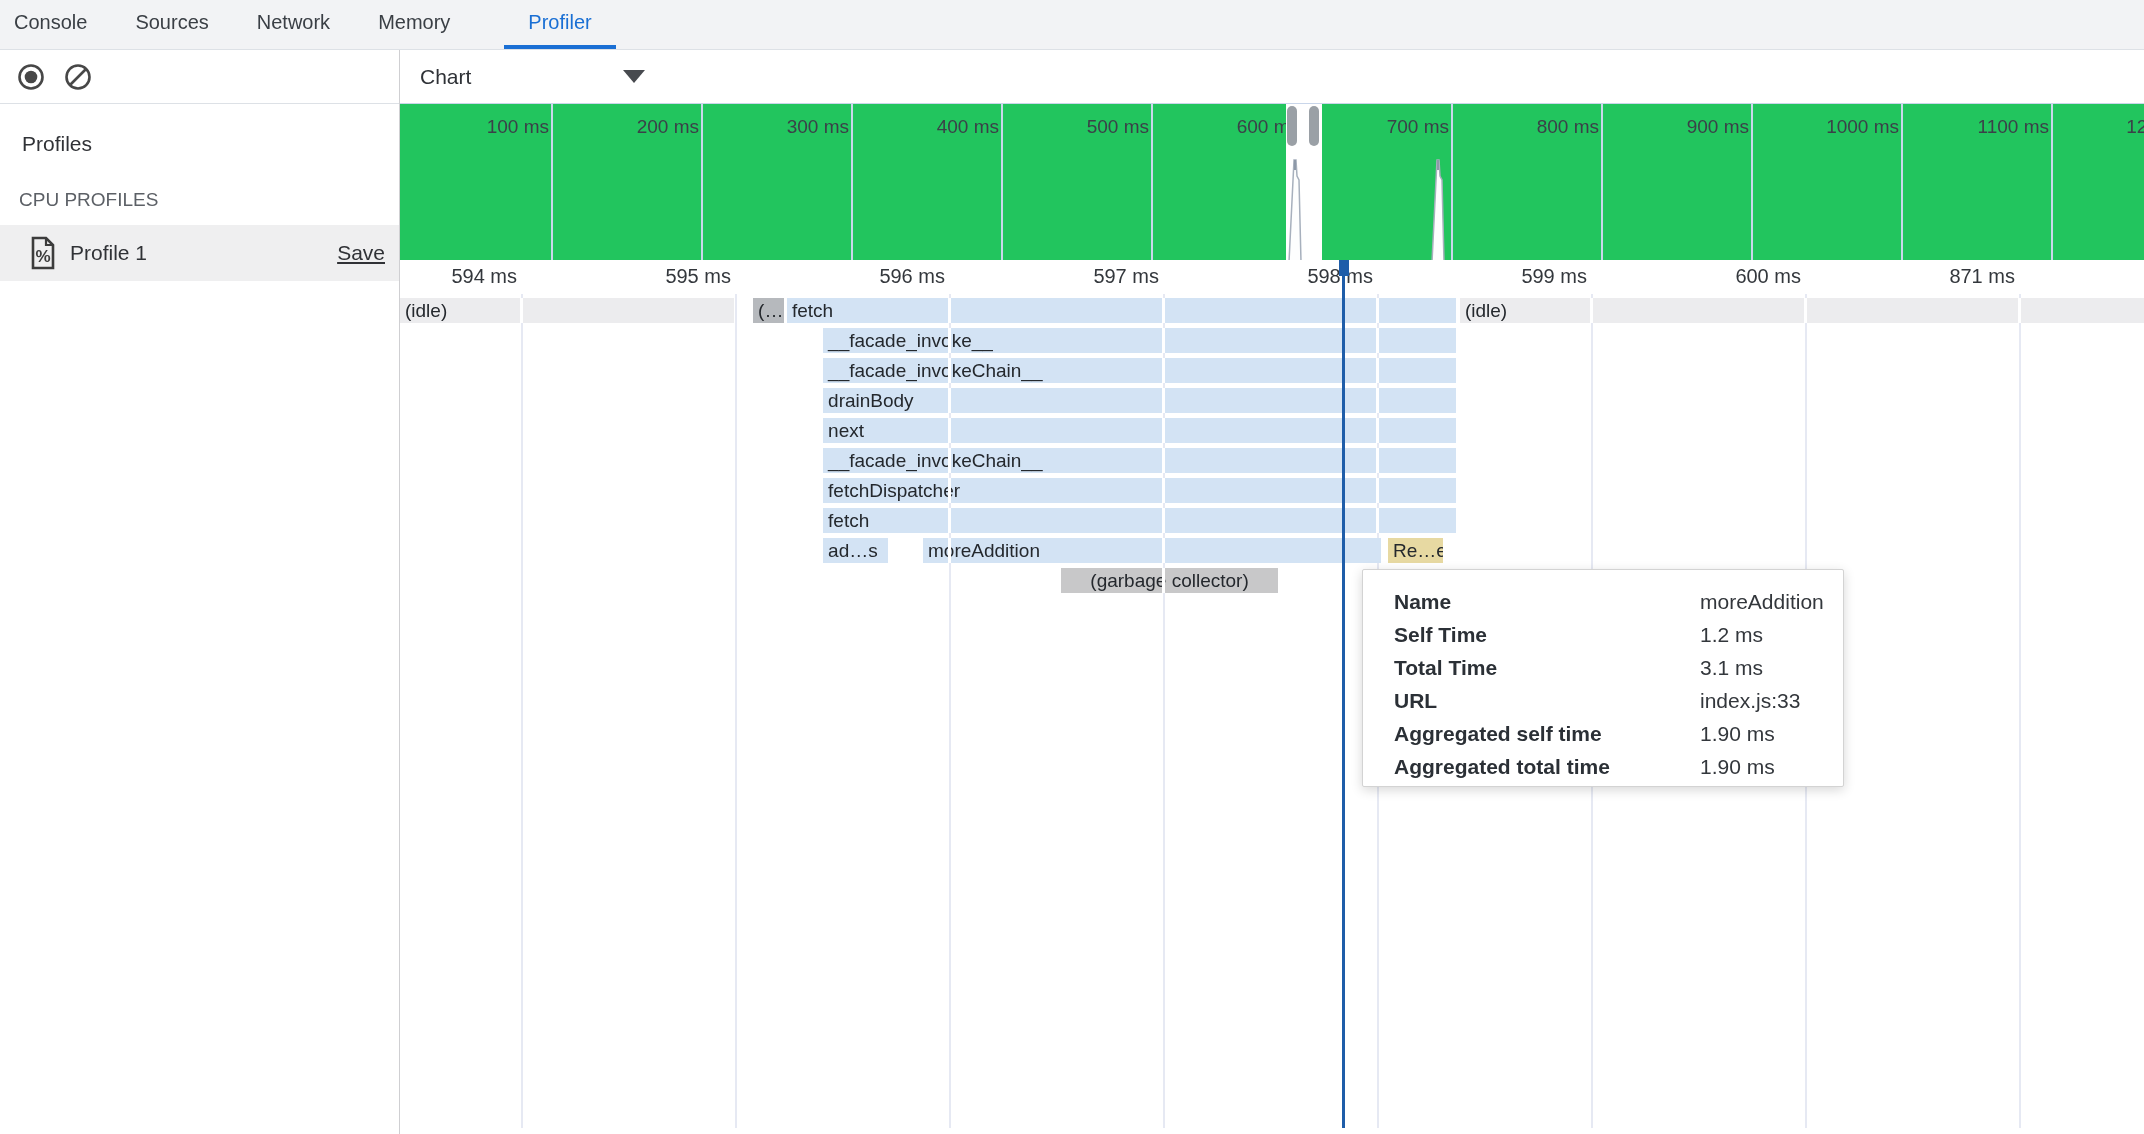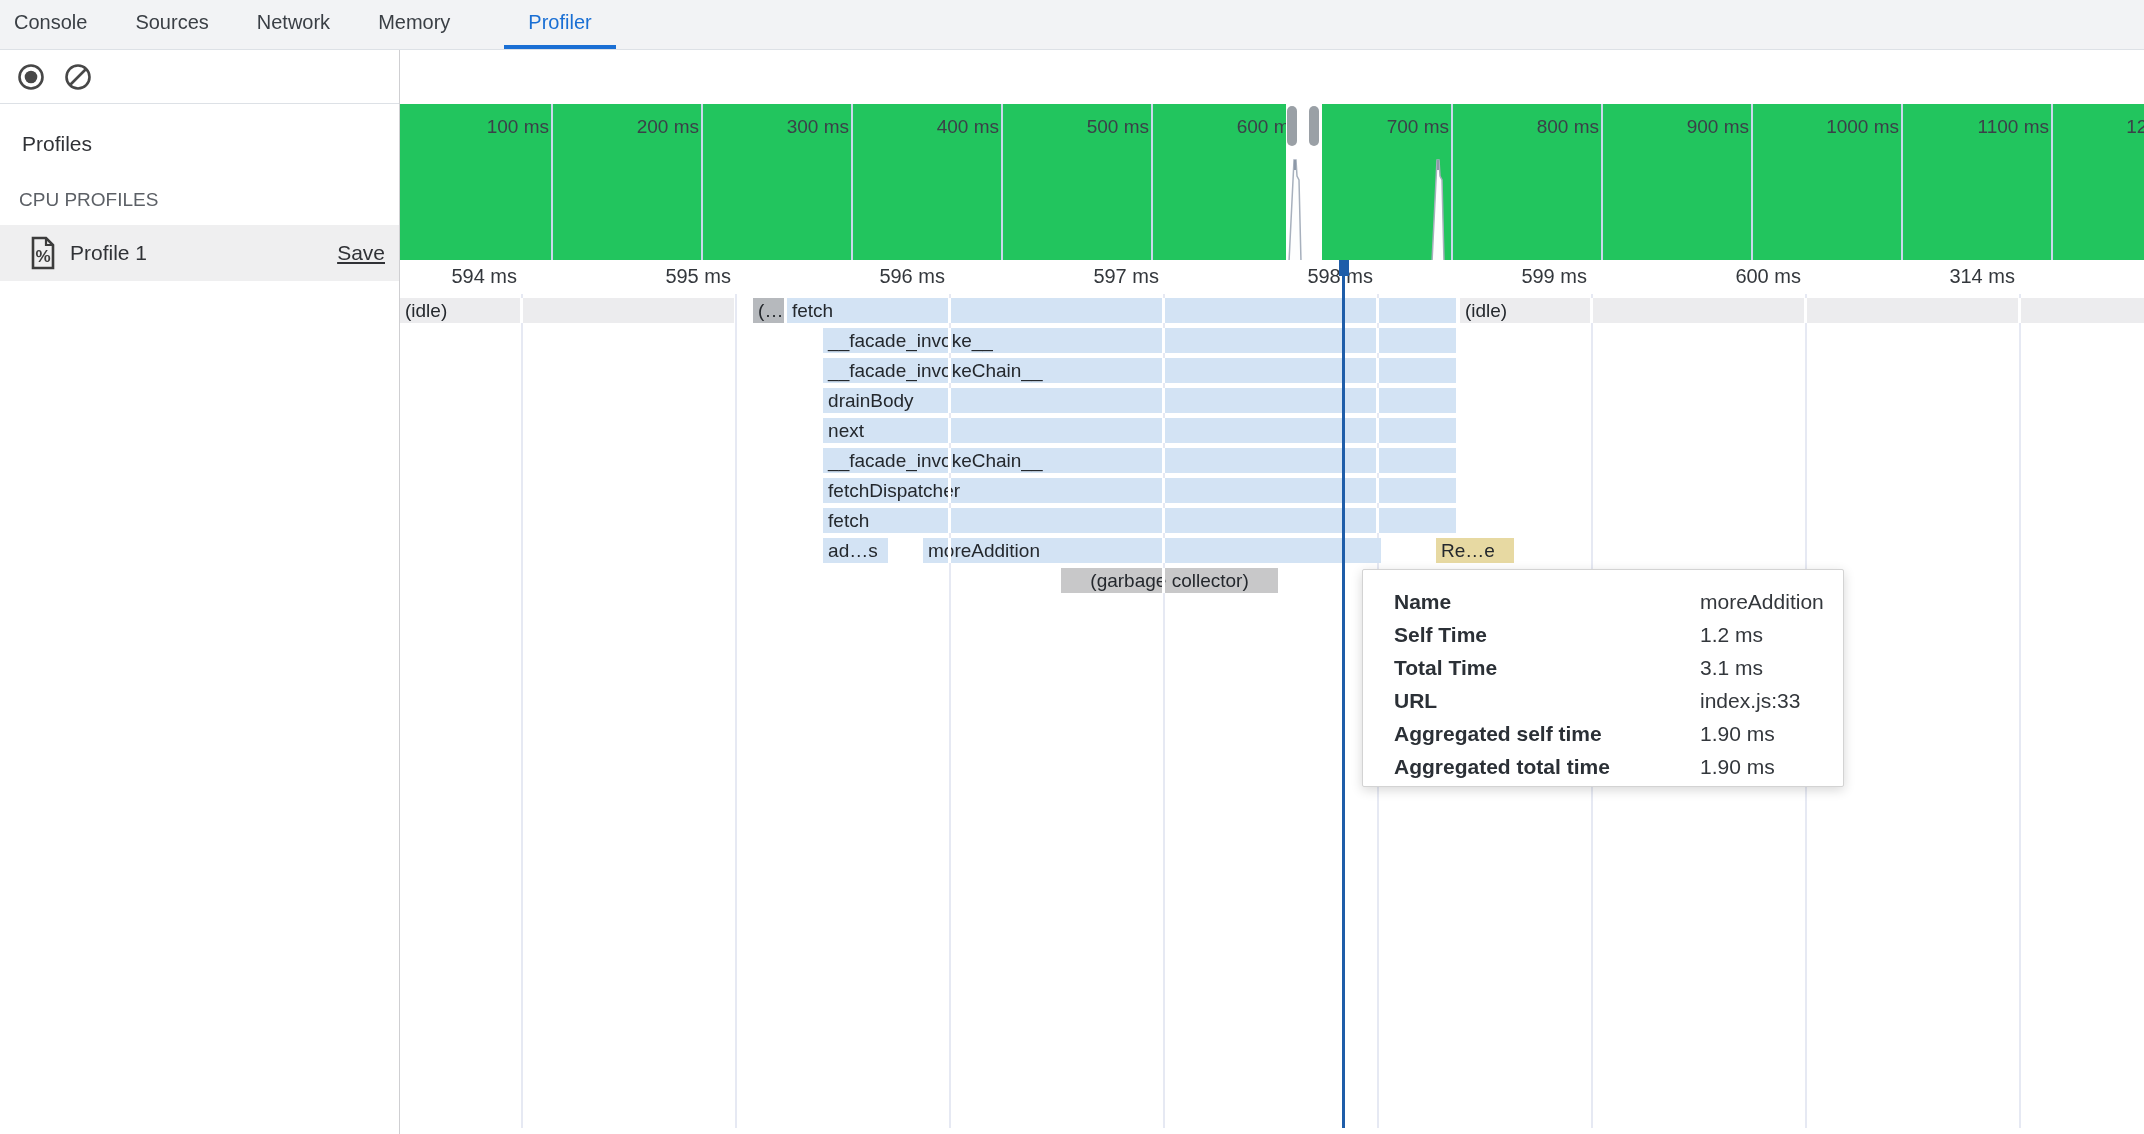--- a/index.html
+++ b/index.html
@@ -95,20 +95,26 @@
       <svg width="26" height="34" viewBox="0 0 26 34">
         <path d="M3,2 h13 l7,7 v23 h-20 z" fill="none" stroke="#3c3c3c" stroke-width="2.6"></path>
         <path d="M16,2 v7 h7" fill="none" stroke="#3c3c3c" stroke-width="2.2"></path>
         <text x="13" y="26" text-anchor="middle" font-size="17" font-weight="bold" fill="#3c3c3c">%</text>
       </svg>
       <span class="profile-name">Profile 1</span>
       <span class="save-link">Save</span>
     </div>
   </div>
 
+  <div class="main-toolbar">
+    <div style="display:flex;align-items:center;">
+      <span class="chart-label">Chart</span>
+      <span class="dd-triangle"></span>
+    </div>
+  </div>
 
   <div class="overview" id="overview">
       <div class="ov-sep" style="left: 151px;"></div>
       <div class="ov-label" style="left: 3px; width: 146px;">100 ms</div>
       <div class="ov-sep" style="left: 301px;"></div>
       <div class="ov-label" style="left: 153px; width: 146px;">200 ms</div>
       <div class="ov-sep" style="left: 451px;"></div>
       <div class="ov-label" style="left: 303px; width: 146px;">300 ms</div>
       <div class="ov-sep" style="left: 601px;"></div>
       <div class="ov-label" style="left: 453px; width: 146px;">400 ms</div>
@@ -149,35 +155,35 @@
       <div class="grid-line" style="left: 1190.98px; top: 34px; height: 834px;"></div>
       <div class="grid-line" style="left: 1404.98px; top: 34px; height: 834px;"></div>
       <div class="grid-line" style="left: 1618.98px; top: 34px; height: 834px;"></div>
       <div class="ruler-label" style="left: -83.02px;">594 ms</div>
       <div class="ruler-label" style="left: 130.98px;">595 ms</div>
       <div class="ruler-label" style="left: 344.98px;">596 ms</div>
       <div class="ruler-label" style="left: 558.98px;">597 ms</div>
       <div class="ruler-label" style="left: 772.98px;">598 ms</div>
       <div class="ruler-label" style="left: 986.98px;">599 ms</div>
       <div class="ruler-label" style="left: 1200.98px;">600 ms</div>
-      <div class="ruler-label" style="left: 1414.98px;">314 ms</div>
+      <div class="ruler-label" style="left: 1414.98px;">871 ms</div>
       <div class="bar idle" style="left: 0px; width: 333.84px; top: 38px;">(idle)<div class="bar-gap" style="left: 120.48px;"></div></div>
       <div class="bar program" style="left: 353.1px; width: 31.03px; top: 38px;">(…</div>
       <div class="bar blue" style="left: 386.912px; width: 669.178px; top: 38px;">fetch<div class="bar-gap" style="left: 161.568px;"></div><div class="bar-gap" style="left: 375.568px;"></div><div class="bar-gap" style="left: 589.568px;"></div></div>
       <div class="bar idle" style="left: 1059.94px; width: 688.438px; top: 38px;">(idle)<div class="bar-gap" style="left: 130.538px;"></div><div class="bar-gap" style="left: 344.538px;"></div><div class="bar-gap" style="left: 558.538px;"></div></div>
       <div class="bar blue" style="left: 423.078px; width: 633.012px; top: 68px;">__facade_invoke__<div class="bar-gap" style="left: 125.402px;"></div><div class="bar-gap" style="left: 339.402px;"></div><div class="bar-gap" style="left: 553.402px;"></div></div>
       <div class="bar blue" style="left: 423.078px; width: 633.012px; top: 98px;">__facade_invokeChain__<div class="bar-gap" style="left: 125.402px;"></div><div class="bar-gap" style="left: 339.402px;"></div><div class="bar-gap" style="left: 553.402px;"></div></div>
       <div class="bar blue" style="left: 423.078px; width: 633.012px; top: 128px;">drainBody<div class="bar-gap" style="left: 125.402px;"></div><div class="bar-gap" style="left: 339.402px;"></div><div class="bar-gap" style="left: 553.402px;"></div></div>
       <div class="bar blue" style="left: 423.078px; width: 633.012px; top: 158px;">next<div class="bar-gap" style="left: 125.402px;"></div><div class="bar-gap" style="left: 339.402px;"></div><div class="bar-gap" style="left: 553.402px;"></div></div>
       <div class="bar blue" style="left: 423.078px; width: 633.012px; top: 188px;">__facade_invokeChain__<div class="bar-gap" style="left: 125.402px;"></div><div class="bar-gap" style="left: 339.402px;"></div><div class="bar-gap" style="left: 553.402px;"></div></div>
       <div class="bar blue" style="left: 423.078px; width: 633.012px; top: 218px;">fetchDispatcher<div class="bar-gap" style="left: 125.402px;"></div><div class="bar-gap" style="left: 339.402px;"></div><div class="bar-gap" style="left: 553.402px;"></div></div>
       <div class="bar blue" style="left: 423.078px; width: 633.012px; top: 248px;">fetch<div class="bar-gap" style="left: 125.402px;"></div><div class="bar-gap" style="left: 339.402px;"></div><div class="bar-gap" style="left: 553.402px;"></div></div>
       <div class="bar blue" style="left: 423.078px; width: 65.056px; top: 278px;">ad…s</div>
       <div class="bar blue" style="left: 523.016px; width: 458.174px; top: 278px;">moreAddition<div class="bar-gap" style="left: 25.464px;"></div><div class="bar-gap" style="left: 239.464px;"></div></div>
-      <div class="bar yellow" style="left: 988.038px; width: 78px; top: 278px; margin-left: 48px;">Re…e</div>
+      <div class="bar yellow" style="left: 988.038px; width: 55px; top: 278px;">Re…e</div>
       <div class="bar gc" style="left: 661.046px; width: 216.996px; top: 308px;">(garbage collector)<div class="bar-gap" style="left: 101.434px;"></div></div>
       <div class="marker-line" style="left: 942.24px; top: 0px; height: 868px;"></div>
       <div class="marker-head" style="left: 938.74px; top: 0px;"></div>
       <div class="tooltip">
         <div class="tt-row">
           <div class="tt-label">Name</div>
           <div class="tt-value">moreAddition</div>
         </div>
         <div class="tt-row">
           <div class="tt-label">Self Time</div>

